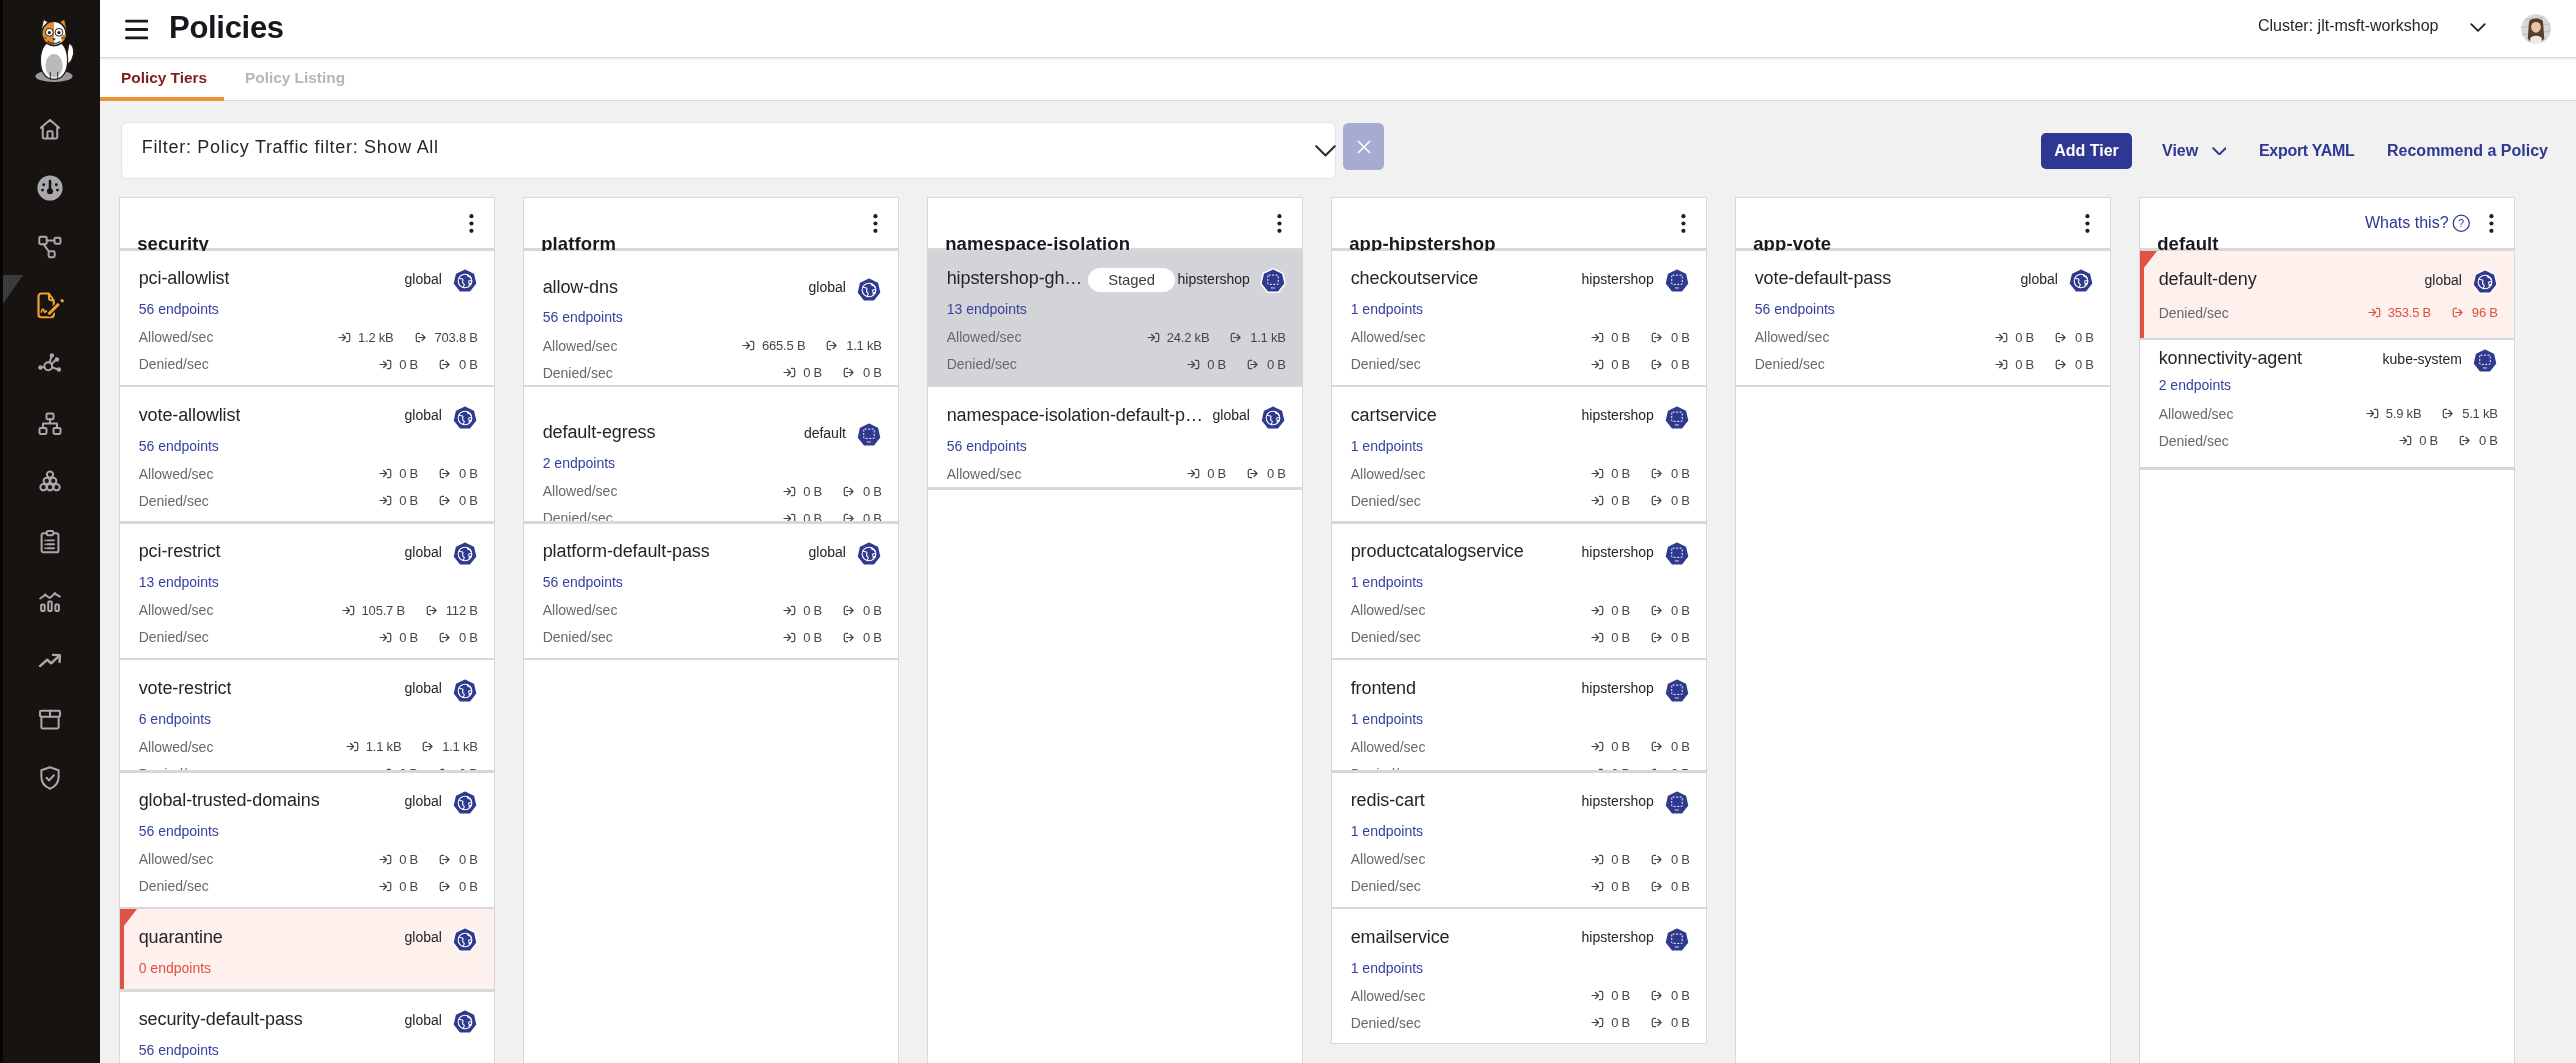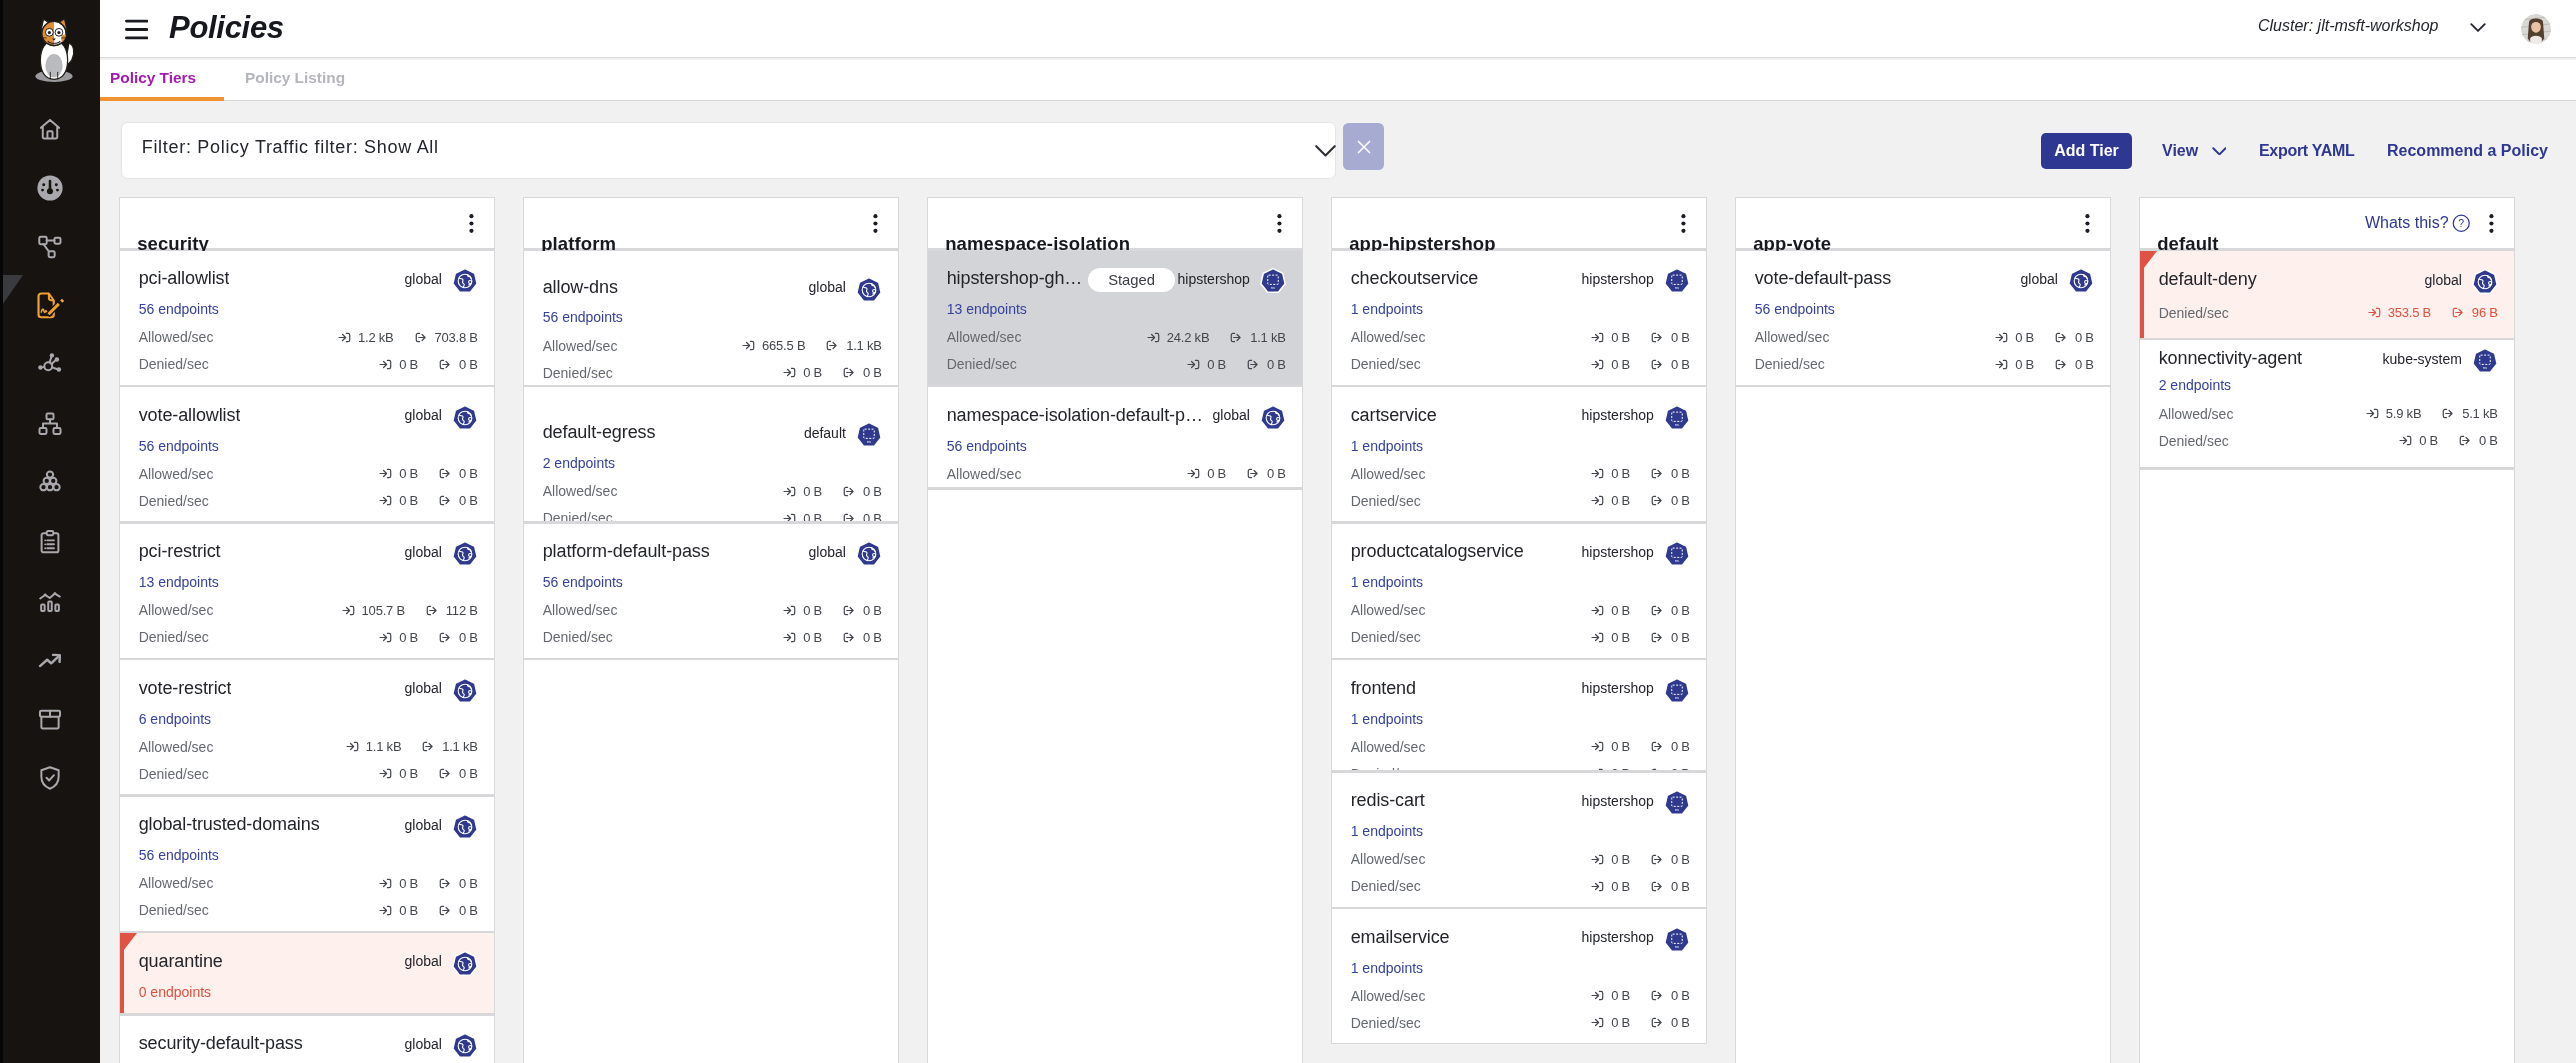--- a/index.html
+++ b/index.html
@@ -1,21 +1,21 @@
 <!DOCTYPE html>
 <html style="font-size:9.9px"><head><meta charset="utf-8"><style>
 * { margin:0; padding:0; box-sizing:border-box; }
 html,body { width:2576px; height:1064px; overflow:hidden; font-family:"Liberation Sans",sans-serif; background:#f1f1f2; }
-.abs { position:absolute;font-style:italic; }
+.abs { position:absolute; }
 #sidebar { position:absolute; left:0; top:0; width:100px; height:1064px; background:#171310; }
 .sic { position:absolute; left:36px; }
 #notch { position:absolute; left:3.1px; top:275px; width:0; height:0; border-top:29.6px solid #3a3b3e; border-right:20.3px solid transparent; }
 #header { position:absolute; left:100px; top:0; width:2476px; height:58px; background:#fff; border-bottom:1.8px solid #dcdcde; }
 #tabs { position:absolute; left:100px; top:60px; width:2476px; height:41px; background:#fff; border-bottom:1.8px solid #d8d8da; }
-.tab1 { position:absolute; left:10px; top:9.2px; font-size:15.4px; font-weight:bold; color:#a21caf; }
+.tab1 { position:absolute; left:21px; top:9.2px; font-size:15.4px; font-weight:bold; color:#7f1d1d; }
 .tab2 { position:absolute; left:145px; top:9.2px; font-size:15.4px; font-weight:bold; color:#b5b6bc; }
 #tabul { position:absolute; left:100px; top:97px; width:124px; height:3.7px; background:#ef9231; }
 #filter { position:absolute; left:121px; top:122px; width:1215px; height:57px; background:#fff; border:1.2px solid #e4e4e6; border-radius:6.2px; }
 #filter span { position:absolute; left:19.7px; top:14px; font-size:18px; color:#23262c; letter-spacing:0.7px; }
 #fchev { position:absolute; left:1193px; top:22px; }
 #xbtn { position:absolute; left:1343px; top:123px; width:41px; height:47px; background:#a7abd2; border-radius:5.5px; display:flex; align-items:center; justify-content:center; }
 .navlink { position:absolute; font-size:16px; font-weight:bold; color:#2e3792; white-space:nowrap; }
 #addtier { position:absolute; left:2041px; top:133px; width:91px; height:36px; background:#2e3792; color:#fff; border-radius:4.9px; font-size:16px; font-weight:bold; display:flex; align-items:center; justify-content:center; }
 .col { position:absolute; top:197px; width:376px; background:#d8d8da; padding:1.2px; }
 .colhead { height:50px; background:#fff; display:flex; align-items:center; justify-content:space-between; padding:0 20.3px 0 17px; }
@@ -365,21 +365,21 @@
           </span>
           <span class="grp">
             <svg class="io" width="13" height="11" viewBox="0 0 23 20" fill="none">
               <path d="M8 2.5 H5 a3 3 0 0 0 -3 3 v9 a3 3 0 0 0 3 3 h3 M6.5 10 H17.5 M12.5 4.5 L18 10 L12.5 15.5" stroke="#43464c" stroke-width="2.2" stroke-linecap="round" stroke-linejoin="round"></path>
             </svg>
             <span>0 B</span>
           </span>
         </span>
       </div>
     </div>
-    <div class="card" style="height:134px;">
+    <div class="card" style="height:110px;">
       <div class="trow" style="margin-top:14.8px">
         <span class="tname">vote-restrict</span>
         <span class="sp"></span>
         <span class="scope">global</span>
         <svg class="badge" width="26" height="26" viewBox="0 0 42 42">
           <polygon points="21,1 36.7,8.5 40.6,25.5 29.7,39.1 12.3,39.1 1.4,25.5 5.3,8.5" fill="#2f3a8f" stroke="#fff" stroke-width="2.4"></polygon>
           <g stroke="#fff" stroke-width="1.8" fill="none" stroke-linecap="round">
             <circle cx="21" cy="21" r="11"></circle>
             <path d="M11.6 16.2 c3 1.9 5 0.7 6 2.5 c1 1.9 -1.4 3 -0.4 5 c0.9 1.9 2.9 1.4 2.5 3.8 c-0.3 2 -1.8 2.6 -1.6 4.3"></path>
             <path d="M25.6 10.8 c-1.2 2 0.4 3 2.2 3.2 c1.9 0.2 2.9 1.7 2.9 3.4"></path>

